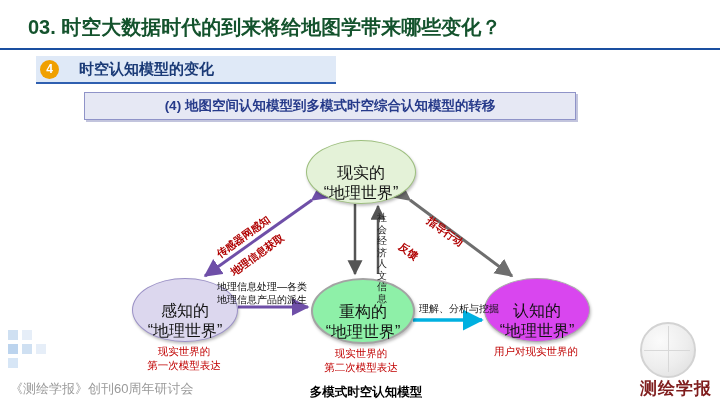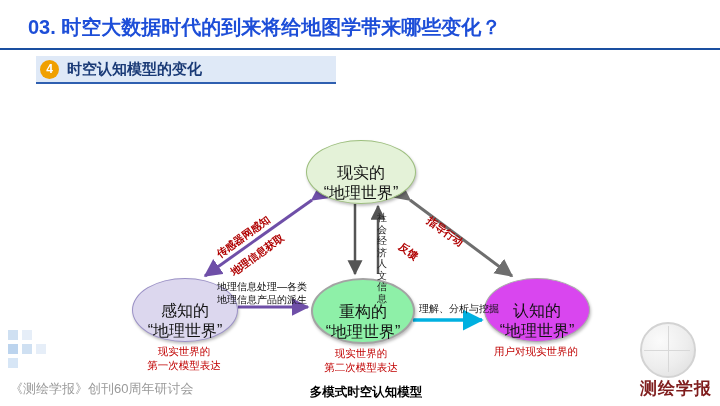--- a/index.html
+++ b/index.html
@@ -21,21 +21,21 @@
     overflow: hidden;
   }
 
   
   .slide-title {
     position: absolute;
     left: 28px;
     top: 14px;
     font-size: 20px;
     font-weight: bold;
-    color: #1d4ed8;
+    color: #14532d;
     letter-spacing: 0px;
     white-space: nowrap;
   }
   .title-rule {
     position: absolute;
     left: 0px;
     top: 48px;
     width: 720px;
     height: 2px;
     background: #1a4fa0;
@@ -61,21 +61,21 @@
     color: #ffffff;
     font-size: 12px;
     font-weight: bold;
     display: flex;
     align-items: center;
     justify-content: center;
     margin-left: 4px;
     flex: none;
   }
   .section-text {
-    margin-left: 8px;
+    margin-left: 20px;
     font-size: 15px;
     font-weight: bold;
     color: #1a3a76;
     white-space: nowrap;
   }
 
   
   .sub-banner {
     position: absolute;
     left: 84px;
@@ -265,20 +265,23 @@
 <div id="slide">
 
   <div class="slide-title">03. 时空大数据时代的到来将给地图学带来哪些变化？</div>
   <div class="title-rule"></div>
 
   <div class="section-bar">
     <div class="section-num">4</div>
     <div class="section-text">时空认知模型的变化</div>
   </div>
 
+  <div class="sub-banner">
+    <div class="sub-banner-text">(4) 地图空间认知模型到多模式时空综合认知模型的转移</div>
+  </div>
 
   <div class="deco-sq" style="left:8px; top:330px; width:10px; height:10px;"></div>
   <div class="deco-sq" style="left:22px; top:330px; width:10px; height:10px; background:#e6eef8;"></div>
   <div class="deco-sq" style="left:8px; top:344px; width:10px; height:10px; background:#bcd4ee;"></div>
   <div class="deco-sq" style="left:22px; top:344px; width:10px; height:10px;"></div>
   <div class="deco-sq" style="left:36px; top:344px; width:10px; height:10px; background:#e6eef8;"></div>
   <div class="deco-sq" style="left:8px; top:358px; width:10px; height:10px; background:#d7e6f6;"></div>
 
   <svg id="diagram" viewBox="0 0 720 406">
     <defs>

